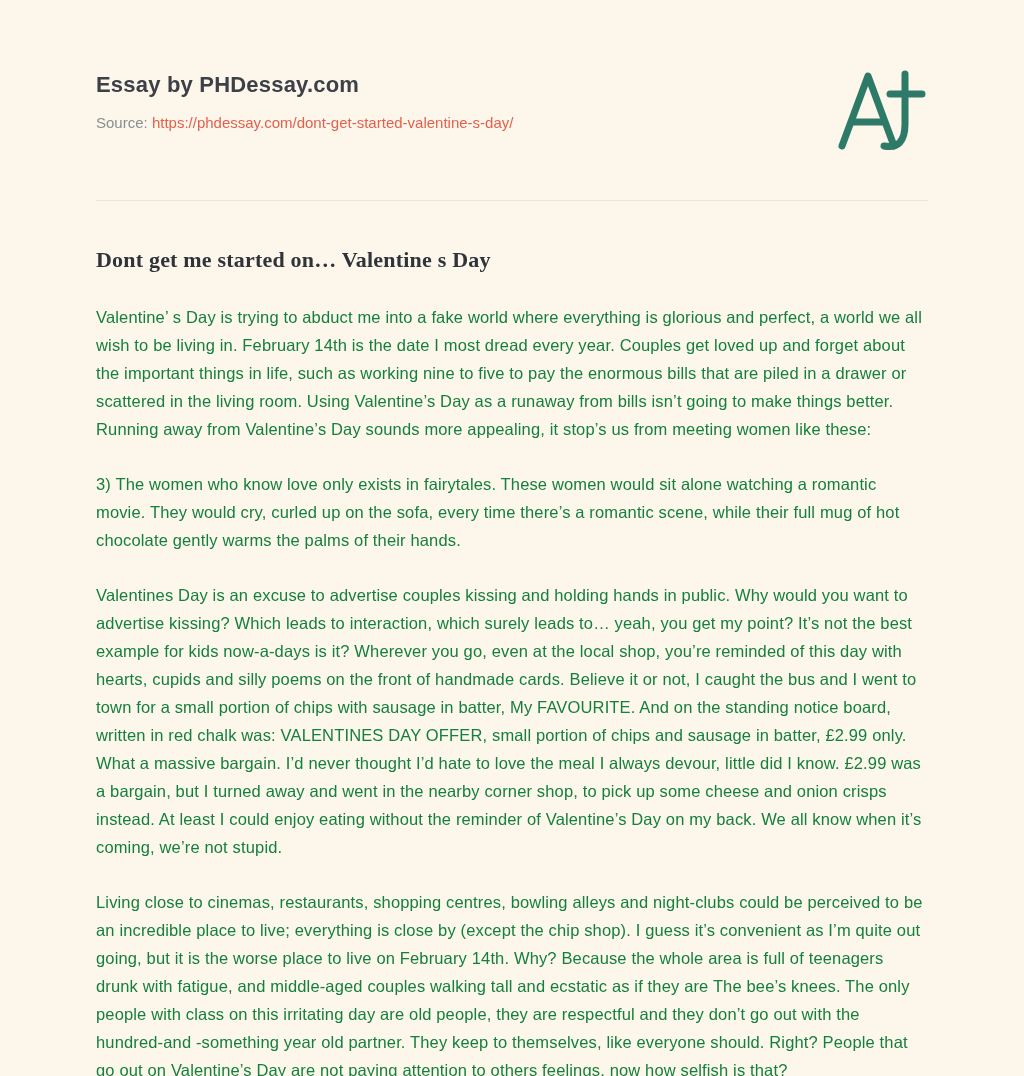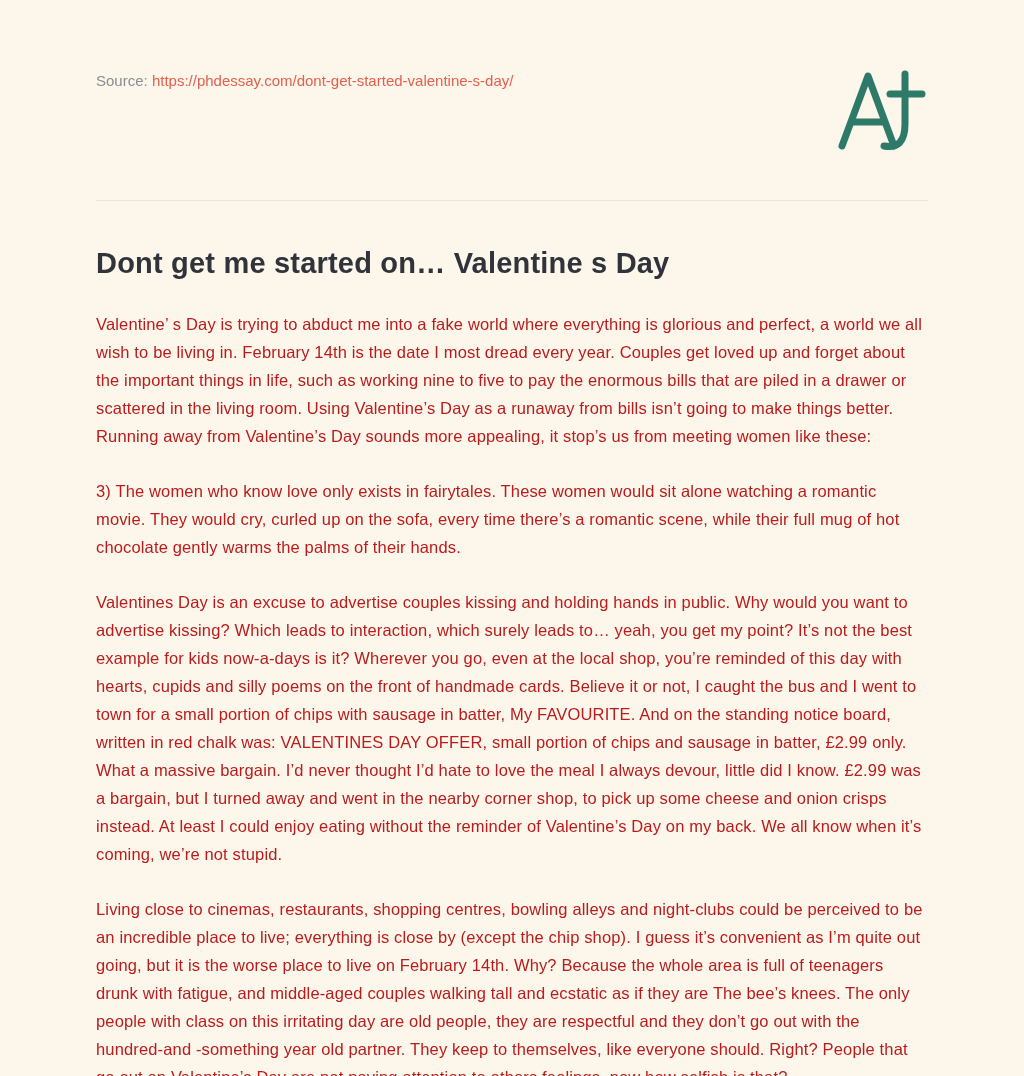--- a/index.html
+++ b/index.html
@@ -46,41 +46,43 @@
     flex: 0 0 auto;
     margin-top: -6px;
   }
   .logo svg {
     width: 100%;
     height: 100%;
     display: block;
   }
   .essay-title {
     margin: 46px 0 30px 0;
-    font-size: 29px;
+    font-size: 22px;
     font-weight: 600;
     color: #30343a;
     letter-spacing: 0.2px;
+    font-family: Liberation Serif, serif;
   }
   .essay-body p {
     margin: 0 0 27px 0;
     font-size: 16.5px;
     line-height: 28px;
-    color: #b91c1c;
+    color: #15803d;
     letter-spacing: 0.15px;
     max-width: 832px;
   }
 </style>
 </head>
 <body>
 
 <div class="page">
 
   <header class="header">
     <div class="header-left">
+      <h2 class="byline">Essay by PHDessay.com</h2>
       <p class="source-line">
         <span>Source:</span>
         <a href="#">https://phdessay.com/dont-get-started-valentine-s-day/</a>
       </p>
     </div>
     <div class="logo">
       <svg viewBox="0 0 96 92" aria-hidden="true">
         <g fill="none" stroke="#2e7a68" stroke-width="7" stroke-linecap="round" stroke-linejoin="round">
           <path d="M10 80 L36 10 L62 80"></path>
           <path d="M21 56 L51 56"></path>

